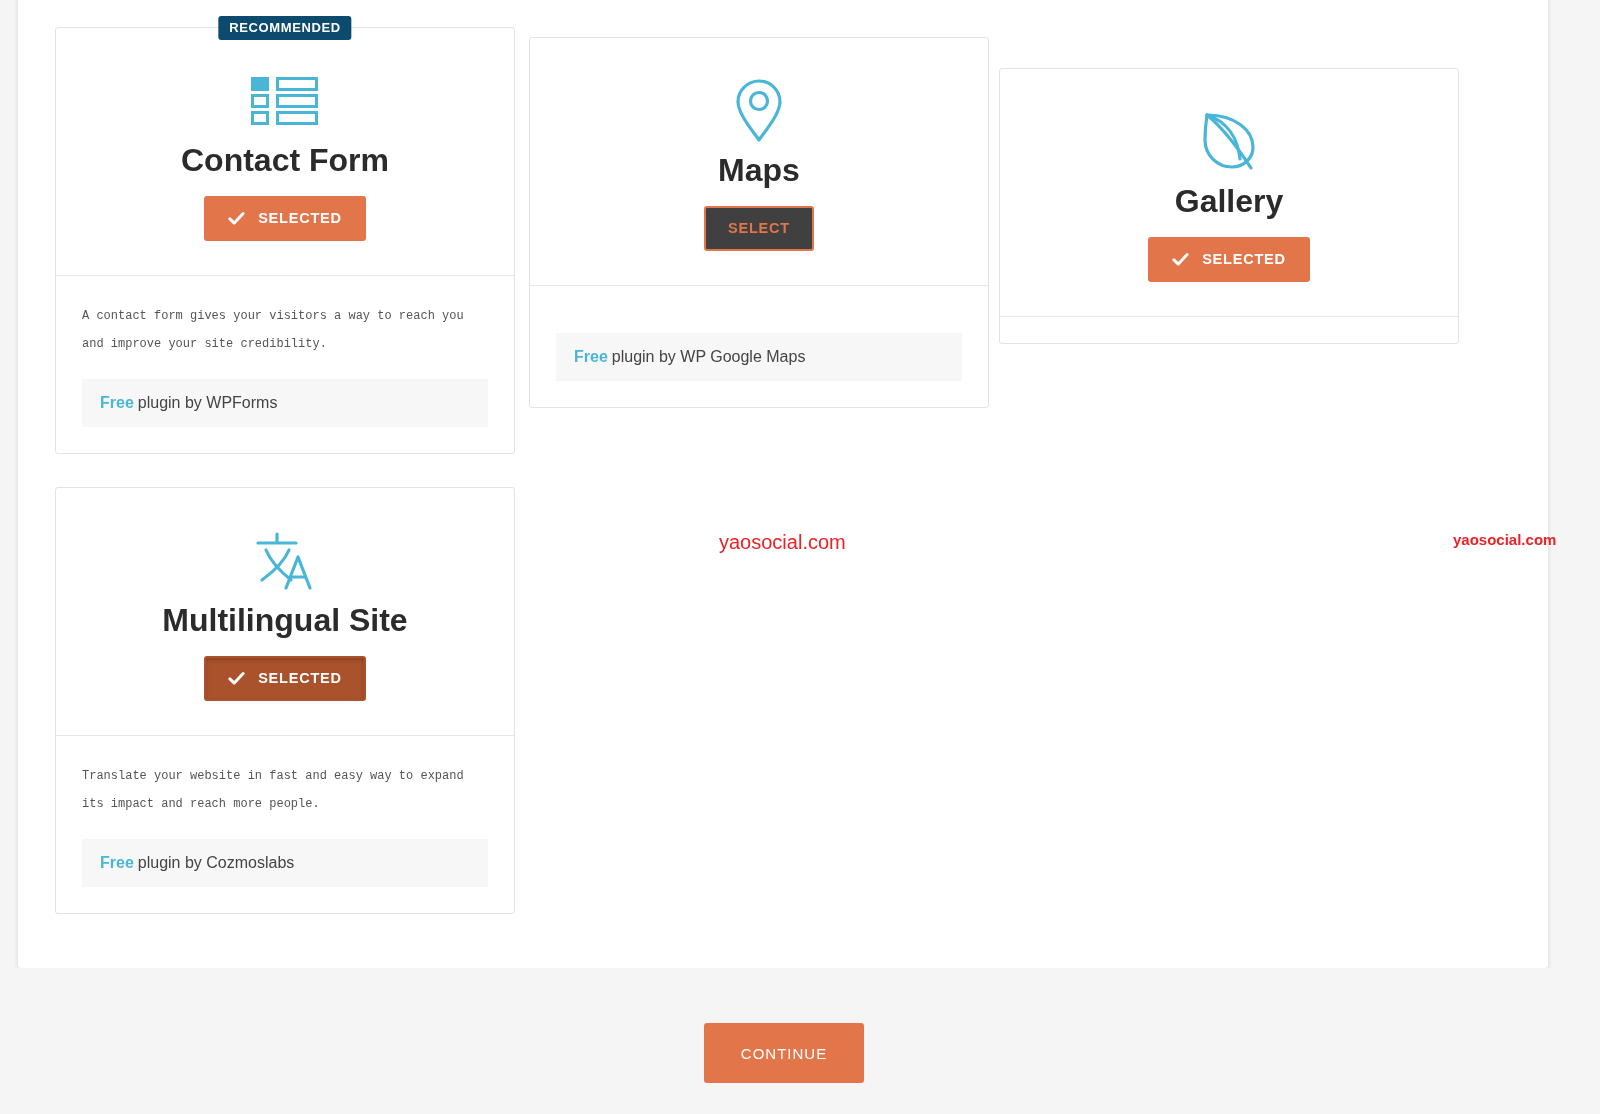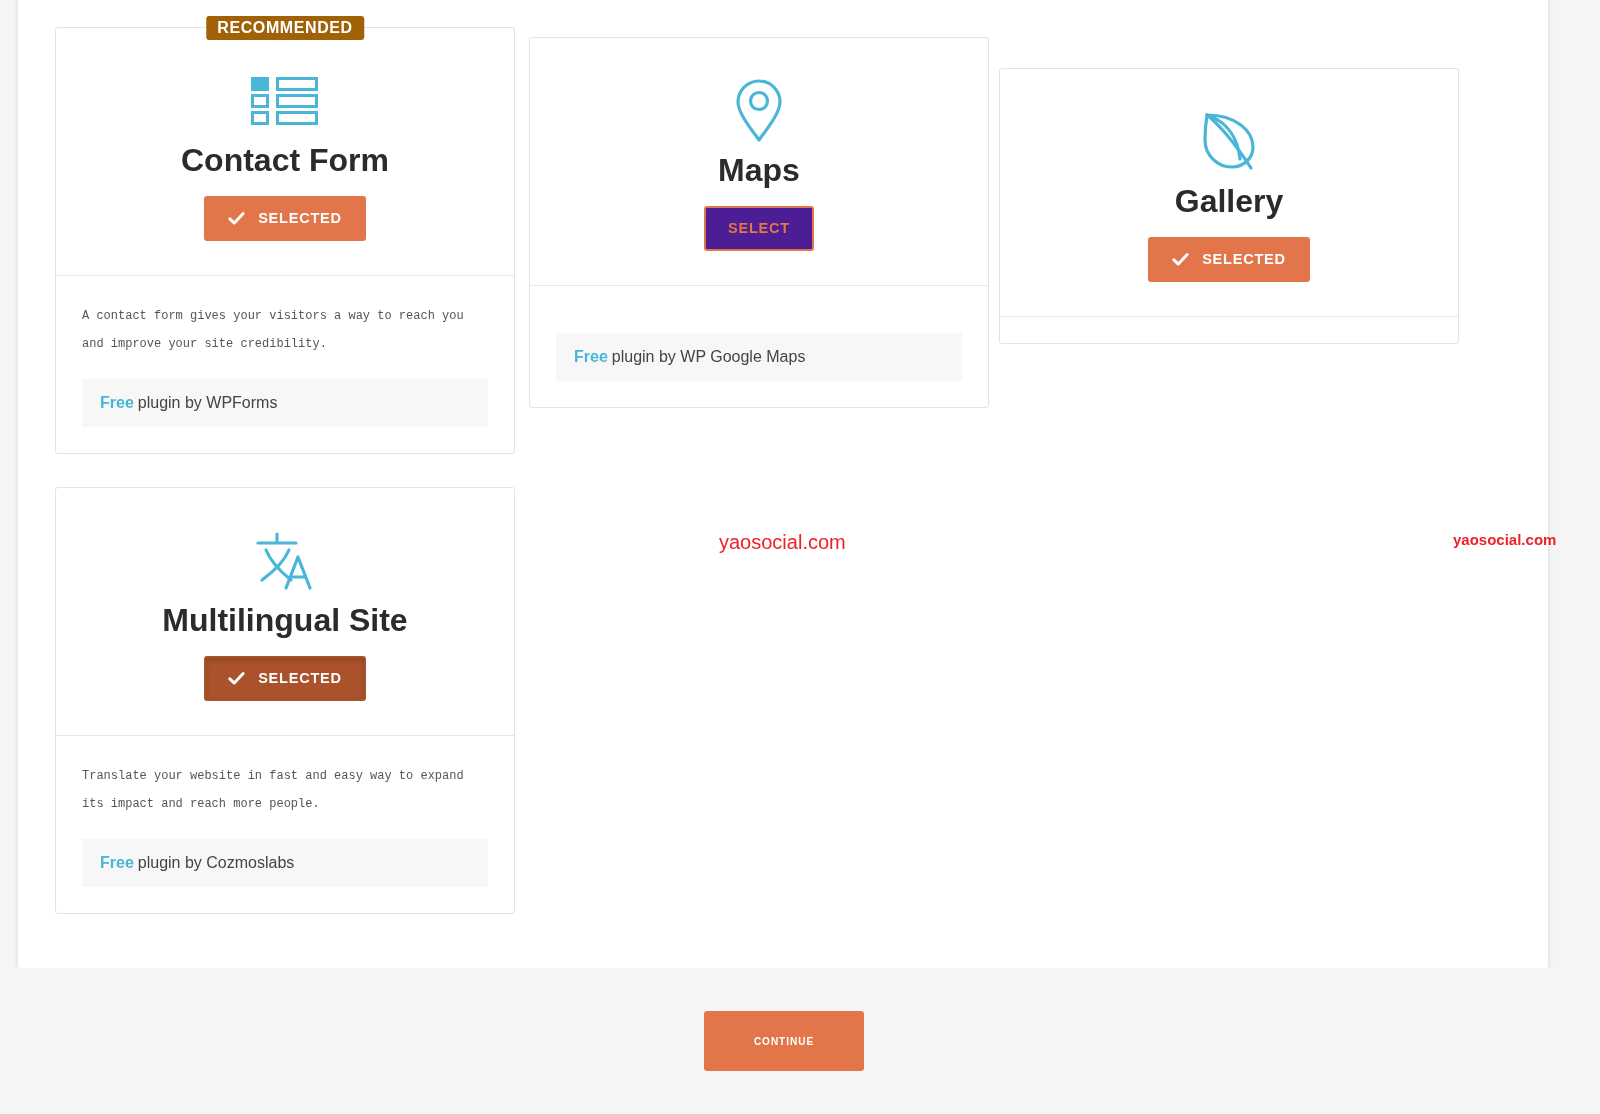--- a/index.html
+++ b/index.html
@@ -42,24 +42,24 @@
     border: 1px solid #e3e3e3;
     border-radius: 3px;
     background: #fff;
   }
 
   .badge-recommended {
     position: absolute;
     top: -12px;
     left: 50%;
     transform: translateX(-50%);
-    background: #a16207;
+    background: #0c4a6e;
     color: #ffffff;
     font-family: "Liberation Sans", sans-serif;
-    font-size: 16px;
+    font-size: 13px;
     font-weight: bold;
     letter-spacing: 0.6px;
     padding: 4px 11px 5px 11px;
     border-radius: 3px;
     white-space: nowrap;
     line-height: 15px;
   }
 
   .card-top {
     padding: 40px 20px 34px 20px;
@@ -104,21 +104,21 @@
     color: #ffffff;
     border-color: #e2764a;
   }
   .btn-selected-active {
     background: #a9522c;
     color: #ffffff;
     border-color: #a9522c;
     box-shadow: inset 0 2px 4px rgba(0,0,0,0.18);
   }
   .btn-select {
-    background: #4c1d95;
+    background: #404040;
     color: #e2764a;
     border-color: #e2764a;
     min-width: 110px;
   }
   .chk {
     width: 17px;
     height: 17px;
     display: block;
   }
 
@@ -171,30 +171,30 @@
     position: absolute;
     left: 0;
     top: 968px;
     width: 1600px;
     height: 146px;
     background: #f5f5f5;
   }
   #continue-btn {
     position: absolute;
     left: 704px;
-    top: 43px;
+    top: 55px;
     width: 160px;
     height: 60px;
     background: #e2764a;
     color: #ffffff;
     border: none;
     border-radius: 3px;
     font-family: "Liberation Sans", sans-serif;
-    font-size: 10px;
-    font-weight: bold;
+    font-size: 15px;
+    font-weight: normal;
     letter-spacing: 1px;
     cursor: pointer;
   }
 </style>
 </head>
 <body>
 
 <div id="panel">
   <div id="grid">
 

